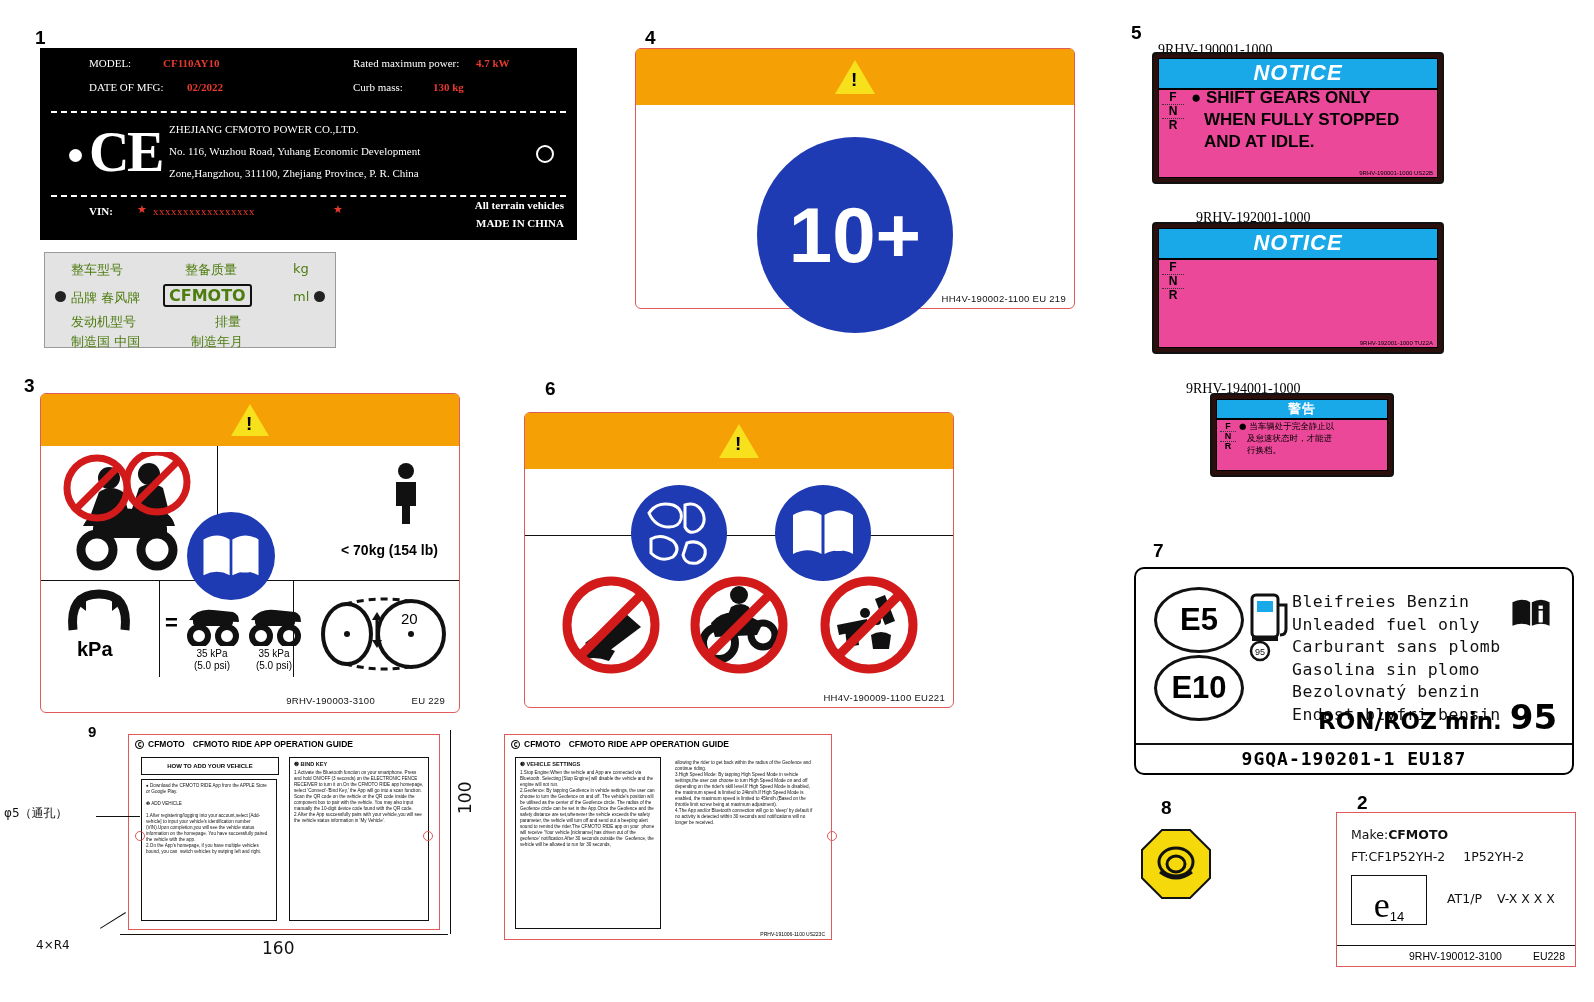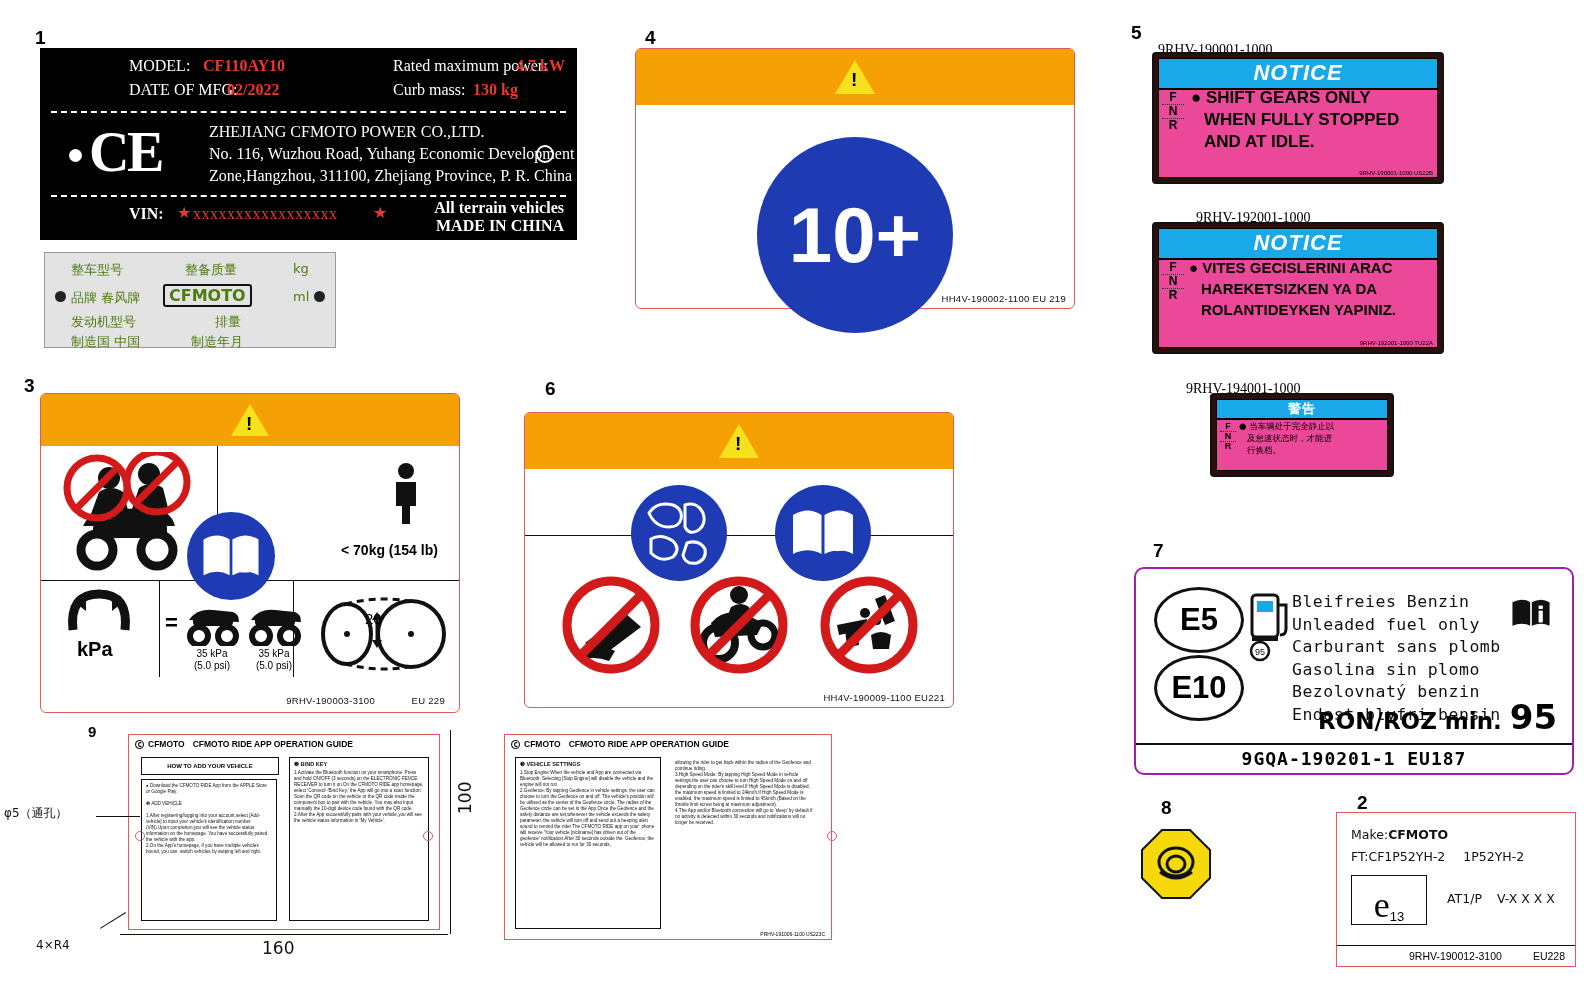--- a/index.html
+++ b/index.html
@@ -2,21 +2,21 @@
 <html><head>
 <meta charset="utf-8">
 <style>
   html,body{margin:0;padding:0;}
   body{width:1594px;height:1002px;background:#ffffff;font-family:"Liberation Sans",sans-serif;position:relative;overflow:hidden;}
   .num{position:absolute;font-weight:bold;font-size:19px;color:#000;font-family:"Liberation Sans",sans-serif;}
   .pn{position:absolute;font-size:14px;color:#000;font-family:"Liberation Serif",serif;margin-top:10px;}
 
   
   #plate1{position:absolute;left:40px;top:48px;width:535px;height:190px;background:#000;border:1px solid #000;}
-  #plate1 .t{position:absolute;color:#fff;font-family:"Liberation Serif",serif;font-size:16px;white-space:nowrap;margin-left:40px;}
+  #plate1 .t{position:absolute;color:#fff;font-family:"Liberation Serif",serif;font-size:11px;white-space:nowrap;}
   #plate1 .r{color:#e8392e;}
   #plate1 .dash{position:absolute;left:10px;right:10px;top:62px;border-top:2px dashed #ffffff;}
   #plate1 .dash2{position:absolute;left:10px;right:10px;top:146px;border-top:2px dashed #ffffff;}
   .ce{position:absolute;left:28px;top:78px;width:120px;height:60px;}
   .ce .dot{position:absolute;left:0;top:22px;width:13px;height:13px;background:#fff;border-radius:50%;}
   .ce .cchar{position:absolute;left:20px;top:-3px;font-size:56px;color:#fff;font-family:"Liberation Serif",serif;line-height:56px;font-weight:bold;}
   .ce .echar{position:absolute;left:58px;top:-3px;font-size:56px;color:#fff;font-family:"Liberation Serif",serif;line-height:56px;font-weight:bold;}
   .hole{position:absolute;width:14px;height:14px;border:2px solid #fff;border-radius:50%;}
 
   
@@ -40,21 +40,21 @@
   .notice{position:absolute;background:#2b0f0c;border:2px solid #111;border-radius:4px;box-sizing:border-box;padding:4px;}
   .notice .inner{background:#ec4899;height:100%;box-sizing:border-box;border:1px solid #000;position:relative;}
   .notice .bar{background:#1aa9e8;border-bottom:2px solid #000;text-align:center;font-weight:bold;font-style:italic;font-family:"Liberation Sans",sans-serif;color:#fff;letter-spacing:1px;}
   .fnr{position:absolute;left:3px;top:26px;width:22px;text-align:center;font-size:12px;font-weight:bold;font-family:"Liberation Sans",sans-serif;line-height:13px;}
   .fnr div{border-bottom:1px dotted #333;}
   .fnr div:last-child{border-bottom:none;}
   .ntext{position:absolute;left:30px;top:24px;right:4px;font-family:"Liberation Sans",sans-serif;font-weight:bold;}
   .ncode{position:absolute;right:4px;bottom:1px;font-size:6px;font-family:"Liberation Sans",sans-serif;}
 
   
-  #fuel{position:absolute;left:1134px;top:567px;width:440px;height:208px;background:#fff;border:2px solid #a21caf;border-radius:10px;box-sizing:border-box;}
+  #fuel{position:absolute;left:1134px;top:567px;width:440px;height:208px;background:#fff;border:2px solid #000000;border-radius:10px;box-sizing:border-box;}
   #fuel .ecirc{position:absolute;border:3px solid #111;border-radius:50%;display:flex;align-items:center;justify-content:center;font-family:"Liberation Sans",sans-serif;font-weight:bold;}
   #fuel .ftext{position:absolute;left:156px;top:22px;font-family:"DejaVu Sans Mono",monospace;font-size:16.5px;line-height:22.5px;letter-spacing:.5px;color:#111;}
   #fuel .ron{position:absolute;left:182px;top:128px;font-family:"DejaVu Sans",sans-serif;font-size:23px;font-weight:bold;}
   #fuel .ron b{font-size:34px;}
   #fuel .footer{position:absolute;left:0;right:0;bottom:4px;border-top:2px solid #111;padding-top:3px;text-align:center;font-family:"DejaVu Sans Mono",monospace;font-size:18px;font-weight:bold;letter-spacing:1px;}
 
   
   #label2{position:absolute;left:1336px;top:812px;width:240px;height:155px;background:#fff;border:1.5px solid #e05a5a;box-sizing:border-box;}
   #label2 .l2t{position:absolute;font-family:"DejaVu Sans",sans-serif;font-size:12.5px;color:#111;}
   #label2 .ebox{position:absolute;left:14px;top:62px;width:74px;height:48px;border:1.5px solid #111;display:flex;align-items:flex-end;justify-content:center;}
@@ -167,25 +167,20 @@
 
 <div class="pn" style="left:1196px;top:200px;">9RHV-192001-1000</div>
 <div class="notice" style="left:1152px;top:222px;width:292px;height:132px;">
   <div class="inner">
     <div class="bar" style="font-size:22px;padding:1px 0 2px;">NOTICE</div>
     <div class="fnr" style="top:32px;">
       <div>F</div>
       <div>N</div>
       <div>R</div>
     </div>
-    <div class="ntext" style="font-size:15px;line-height:21px;top:28px;left:30px;">
-      <div>● <span>VITES GECISLERINI ARAC</span></div>
-      <div style="padding-left:12px;">HAREKETSIZKEN YA DA</div>
-      <div style="padding-left:12px;">ROLANTIDEYKEN YAPINIZ.</div>
-    </div>
     <div class="ncode">9RHV-192001-1000 TU22A</div>
   </div>
 </div>
 
 <div class="pn" style="left:1186px;top:371px;">9RHV-194001-1000</div>
 <div class="notice" style="left:1210px;top:393px;width:184px;height:84px;">
   <div class="inner">
     <div class="bar" style="font-size:13px;font-style:normal;font-family:'DejaVu Sans',sans-serif;padding:0;">警告</div>
     <div class="fnr" style="top:22px;font-size:9px;line-height:9px;width:16px;">
       <div>F</div>
@@ -291,21 +286,21 @@
     <ellipse cx="36" cy="44" rx="24" ry="30" fill="none" stroke="#111" stroke-width="4"></ellipse>
     <circle cx="36" cy="44" r="3" fill="#111"></circle>
     <circle cx="100" cy="44" r="33" fill="none" stroke="#111" stroke-width="4"></circle>
     <circle cx="100" cy="44" r="3" fill="#111"></circle>
     <path d="M34 14 q32 -8 64 -3" stroke="#111" stroke-width="3" fill="none" stroke-dasharray="7 5"></path>
     <path d="M34 74 q32 8 64 3" stroke="#111" stroke-width="3" fill="none" stroke-dasharray="7 5"></path>
     <path d="M66 28 v24" stroke="#111" stroke-width="3"></path>
     <path d="M66 22 l-5 8 h10 z" fill="#111"></path>
     <path d="M66 58 l-5 -8 h10 z" fill="#111"></path>
   </svg>
-  <div style="position:absolute;left:324px;top:216px;font-family:'Liberation Sans',sans-serif;font-size:15px;">20</div>
+  <div style="position:absolute;left:360px;top:216px;font-family:'Liberation Sans',sans-serif;font-size:15px;">20</div>
 
   <div class="pnsmall" style="right:84px;bottom:6px;">9RHV-190003-3100</div>
   <div class="pnsmall" style="right:14px;bottom:6px;">EU 229</div>
 </div>
 
 <div class="wlabel" style="left:524px;top:412px;width:430px;height:296px;">
   <div class="worange" style="height:56px;border-radius:4px 4px 0 0;">
     <div style="position:absolute;left:50%;top:11px;transform:translateX(-50%);">
       <div class="wtri" style="border-left-width:20px;border-right-width:20px;border-bottom-width:34px;"></div>
     </div>
@@ -406,21 +401,21 @@
     <ellipse cx="36" cy="36" rx="9" ry="8" fill="#f5d90a" stroke="#111" stroke-width="3"></ellipse>
     <path d="M20 44 q16 12 32 0" fill="none" stroke="#111" stroke-width="3"></path>
   </svg>
 </div>
 
 <div id="label2">
   <div class="l2t" style="left:14px;top:14px;"><span>Make:</span><b>CFMOTO</b></div>
   <div class="l2t" style="left:14px;top:36px;"><span>FT:</span><span>CF1P52YH-2</span><span style="display:inline-block;width:18px;"></span><span>1P52YH-2</span></div>
   <div class="ebox">
       <span>e</span>
-      <sub>13</sub>
+      <sub>14</sub>
     </div>
   <div class="l2t" style="left:110px;top:78px;">AT1/P</div>
   <div class="l2t" style="left:160px;top:78px;">V-X X X X</div>
   <div class="l2foot">
     <span style="position:absolute;left:72px;">9RHV-190012-3100</span>
     <span style="position:absolute;right:10px;">EU228</span>
   </div>
 </div>
 
 <div class="guide" style="left:128px;top:734px;width:312px;height:196px;">

